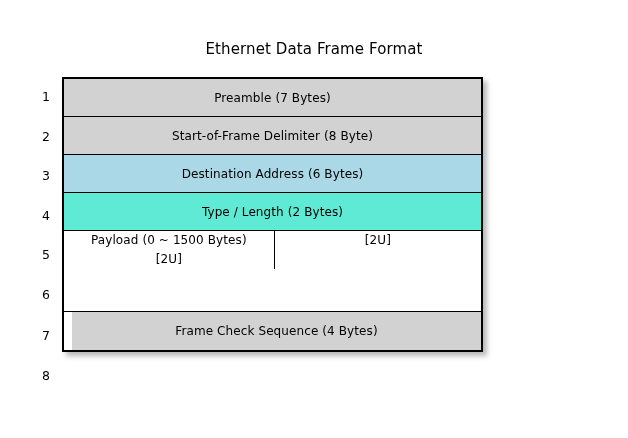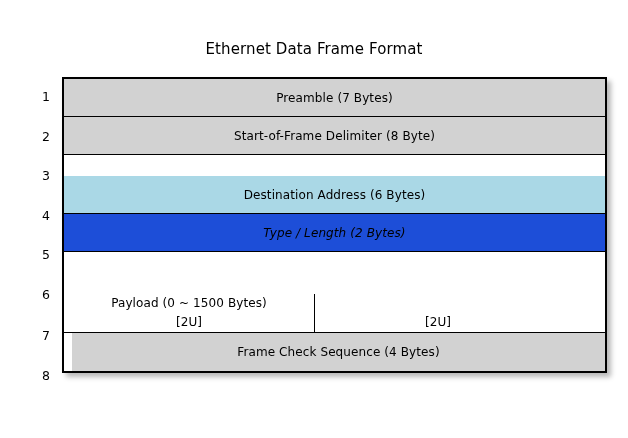--- a/index.html
+++ b/index.html
@@ -36,21 +36,21 @@
     font-size: 11.5px;
     letter-spacing: 0.1px;
     margin-top: 21px;
   }
 
   
   #frame-table {
     position: absolute;
     left: 62px;
     top: 77px;
-    width: 545px;
+    width: 421px;
     border: 2px solid #000000;
     box-sizing: border-box;
     box-shadow: 4px 4px 5px rgba(0,0,0,0.28);
     background: #ffffff;
   }
   .frame-row {
     position: relative;
     box-sizing: border-box;
     border-bottom: 1.5px solid #000000;
     display: flex;
@@ -64,30 +64,30 @@
   .row-label {
     font-size: 12px;
     line-height: 14px;
     letter-spacing: 0.1px;
   }
 
   .h-single { height: 38px; }
   .h-fcs    { height: 38px; margin-left: 8px; }
 
   .fill-gray   { background: #d2d2d2; }
-  .fill-blue   { background: #aad8e6; margin-top: 21px; }
-  .fill-yellow { background: #1d4ed8; font-style: italic; }
+  .fill-blue   { background: #aad8e6; }
+  .fill-yellow { background: #5eead4; }
   .fill-white  { background: #ffffff; }
 
   
   .frame-row.split {
     height: 81px;
     padding: 0;
     display: flex;
-    align-items: flex-end;
+    align-items: flex-start;
     justify-content: flex-start;
   }
   .split-cell {
     display: flex;
     flex-direction: column;
     align-items: center;
     justify-content: center;
     box-sizing: border-box;
     text-align: center;
   }

